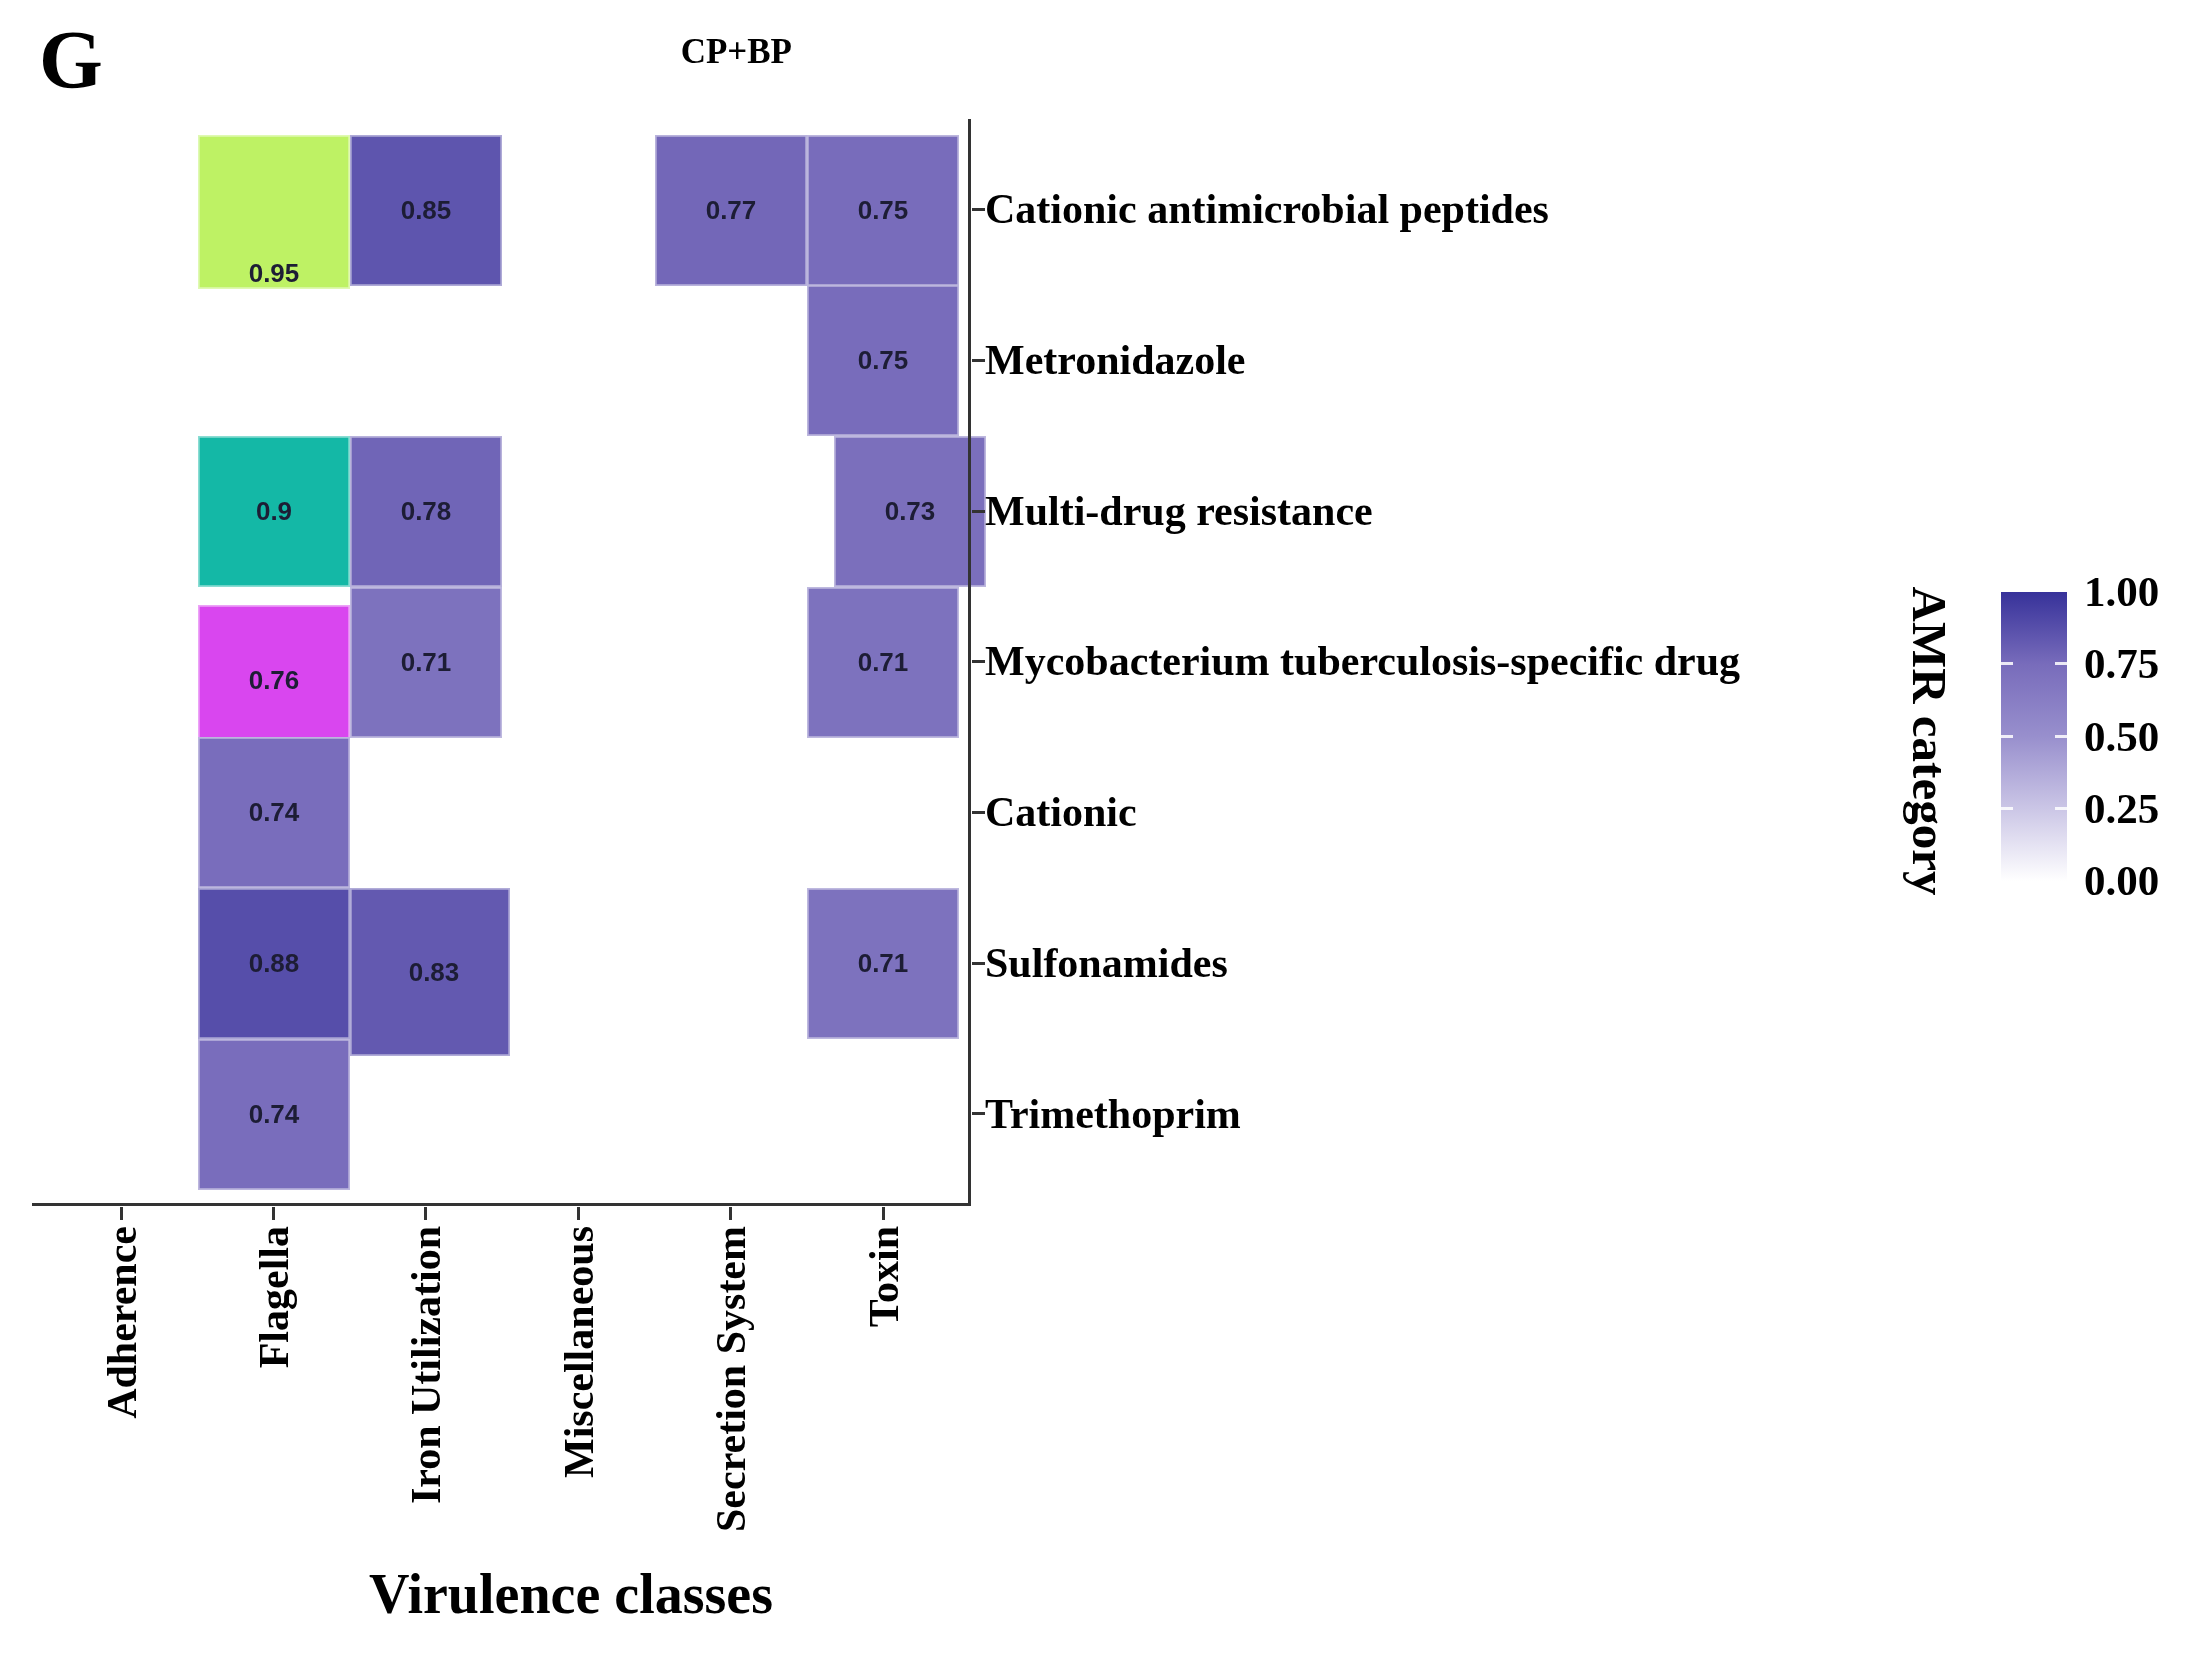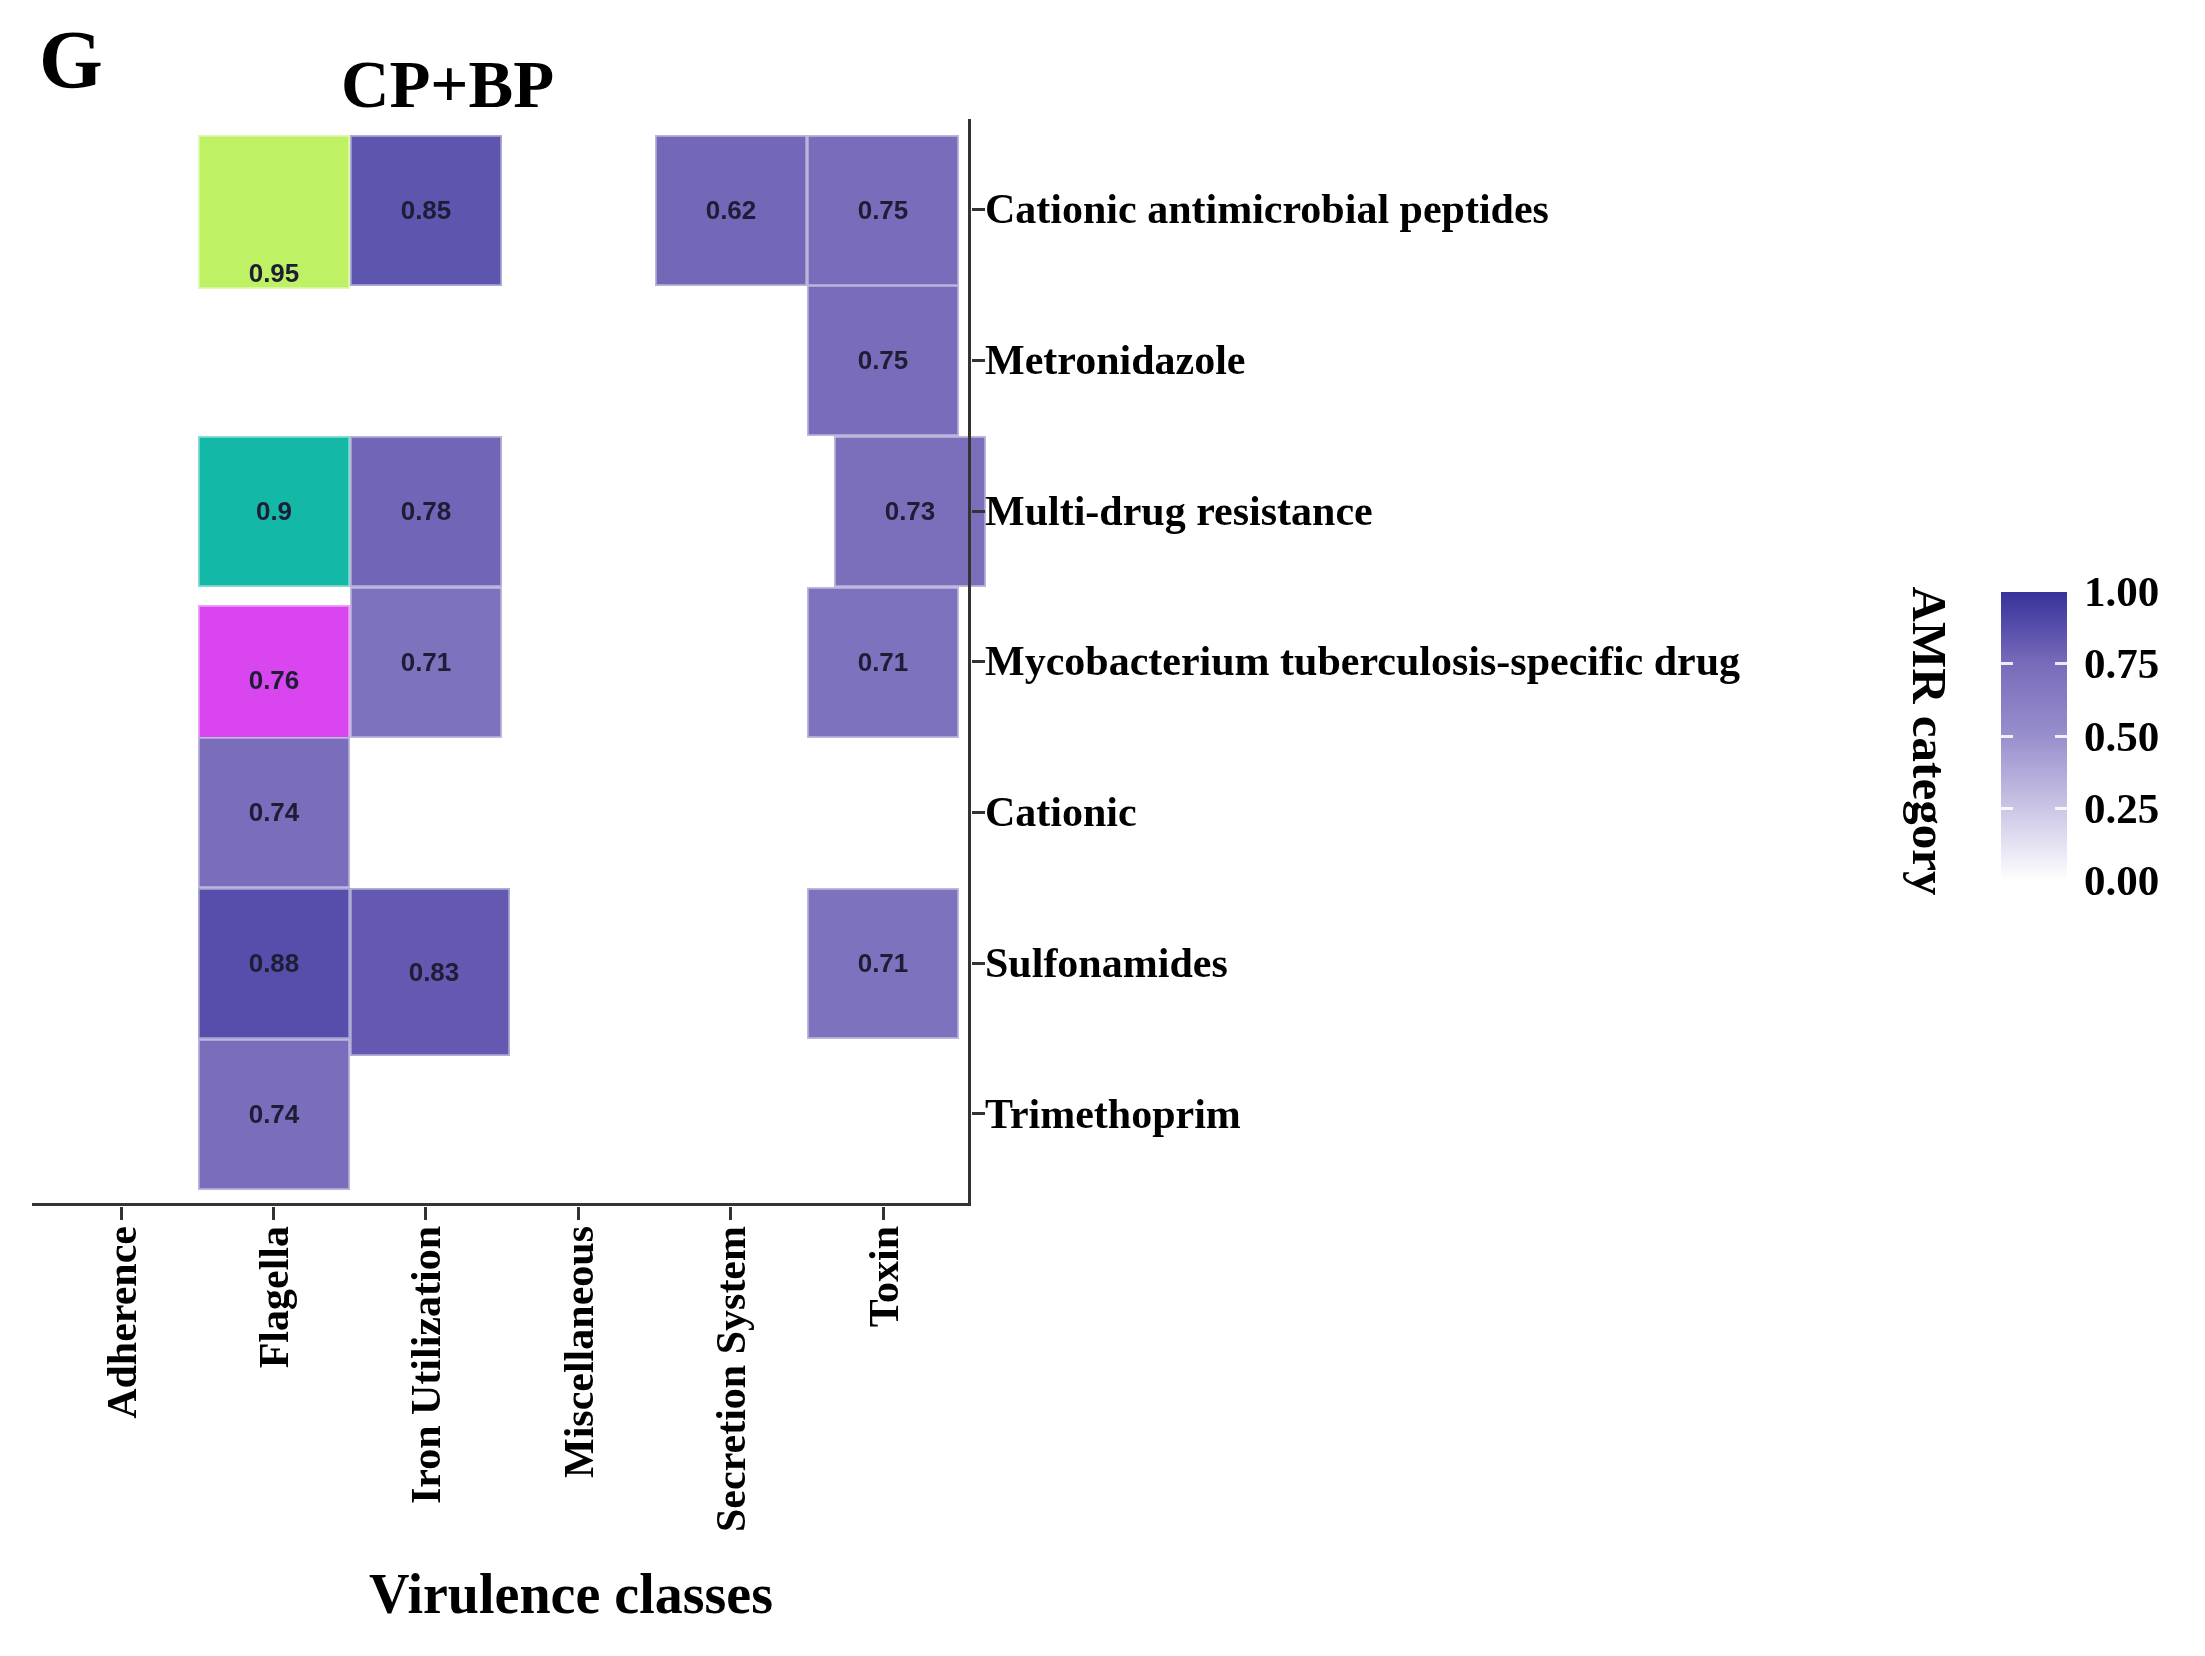--- a/index.html
+++ b/index.html
@@ -1,21 +1,21 @@
 <!DOCTYPE html>
 <html style="font-size:13.6px"><head>
 <meta charset="utf-8">
 <style>
   html,body{margin:0;padding:0;background:#ffffff;}
   .root{
     position:relative;width:2205px;height:1657px;background:#ffffff;overflow:hidden;
     font-family:"Liberation Serif","DejaVu Serif",serif;color:#000;
   }
   .panel-label{position:absolute;left:39px;top:19px;font-size:82px;font-weight:700;line-height:1;}
-  .chart-title{position:absolute;left:341px;top:34px;width:451px;text-align:left;font-size:67px;font-weight:700;line-height:1;margin-top:17px;}
+  .chart-title{position:absolute;left:341px;top:34px;width:451px;text-align:right;font-size:35px;font-weight:700;line-height:1;}
   .vaxis{position:absolute;background:#333333;}
   .haxis{position:absolute;background:#333333;}
   .cell{position:absolute;display:flex;align-items:center;justify-content:center;
         box-shadow:inset 0 0 0 1.7px rgba(255,255,255,0.5);}
   .cell span{font-family:"Liberation Sans","DejaVu Sans",sans-serif;font-weight:700;font-size:26px;color:#1d1d35;}
   .xtick{position:absolute;width:3.4px;height:12.8px;background:#333333;}
   .ytick{position:absolute;width:12.8px;height:3.4px;background:#333333;}
   .ylab{position:absolute;left:985px;height:51px;line-height:51px;font-size:42px;font-weight:700;white-space:nowrap;}
   .xlab{position:absolute;width:358px;height:44px;line-height:44px;font-size:42px;font-weight:700;
         text-align:right;white-space:nowrap;transform:rotate(-90deg);transform-origin:top right;}
@@ -36,21 +36,21 @@
 
   <div>
     <div id="cells">
         <div class="cell" style="left: 198px; top: 135px; width: 152px; height: 154px; background: #bef264; align-items: flex-end;">
           <span style="color: rgb(29, 29, 53);">0.95</span>
         </div>
         <div class="cell" style="left: 350px; top: 135px; width: 152px; height: 151px; background: rgb(94, 85, 174);">
           <span style="color: rgb(29, 29, 53);">0.85</span>
         </div>
         <div class="cell" style="left: 655px; top: 135px; width: 152px; height: 151px; background: rgb(115, 103, 184);">
-          <span style="color: rgb(29, 29, 53);">0.62</span>
+          <span style="color: rgb(29, 29, 53);">0.77</span>
         </div>
         <div class="cell" style="left: 807px; top: 135px; width: 152px; height: 151px; background: rgb(120, 108, 187);">
           <span style="color: rgb(29, 29, 53);">0.75</span>
         </div>
         <div class="cell" style="left: 807px; top: 285px; width: 152px; height: 151px; background: rgb(120, 108, 187);">
           <span style="color: rgb(29, 29, 53);">0.75</span>
         </div>
         <div class="cell" style="left: 198px; top: 436px; width: 152px; height: 151px; background: #14b8a6;">
           <span style="color: rgb(29, 29, 53);">0.9</span>
         </div>

